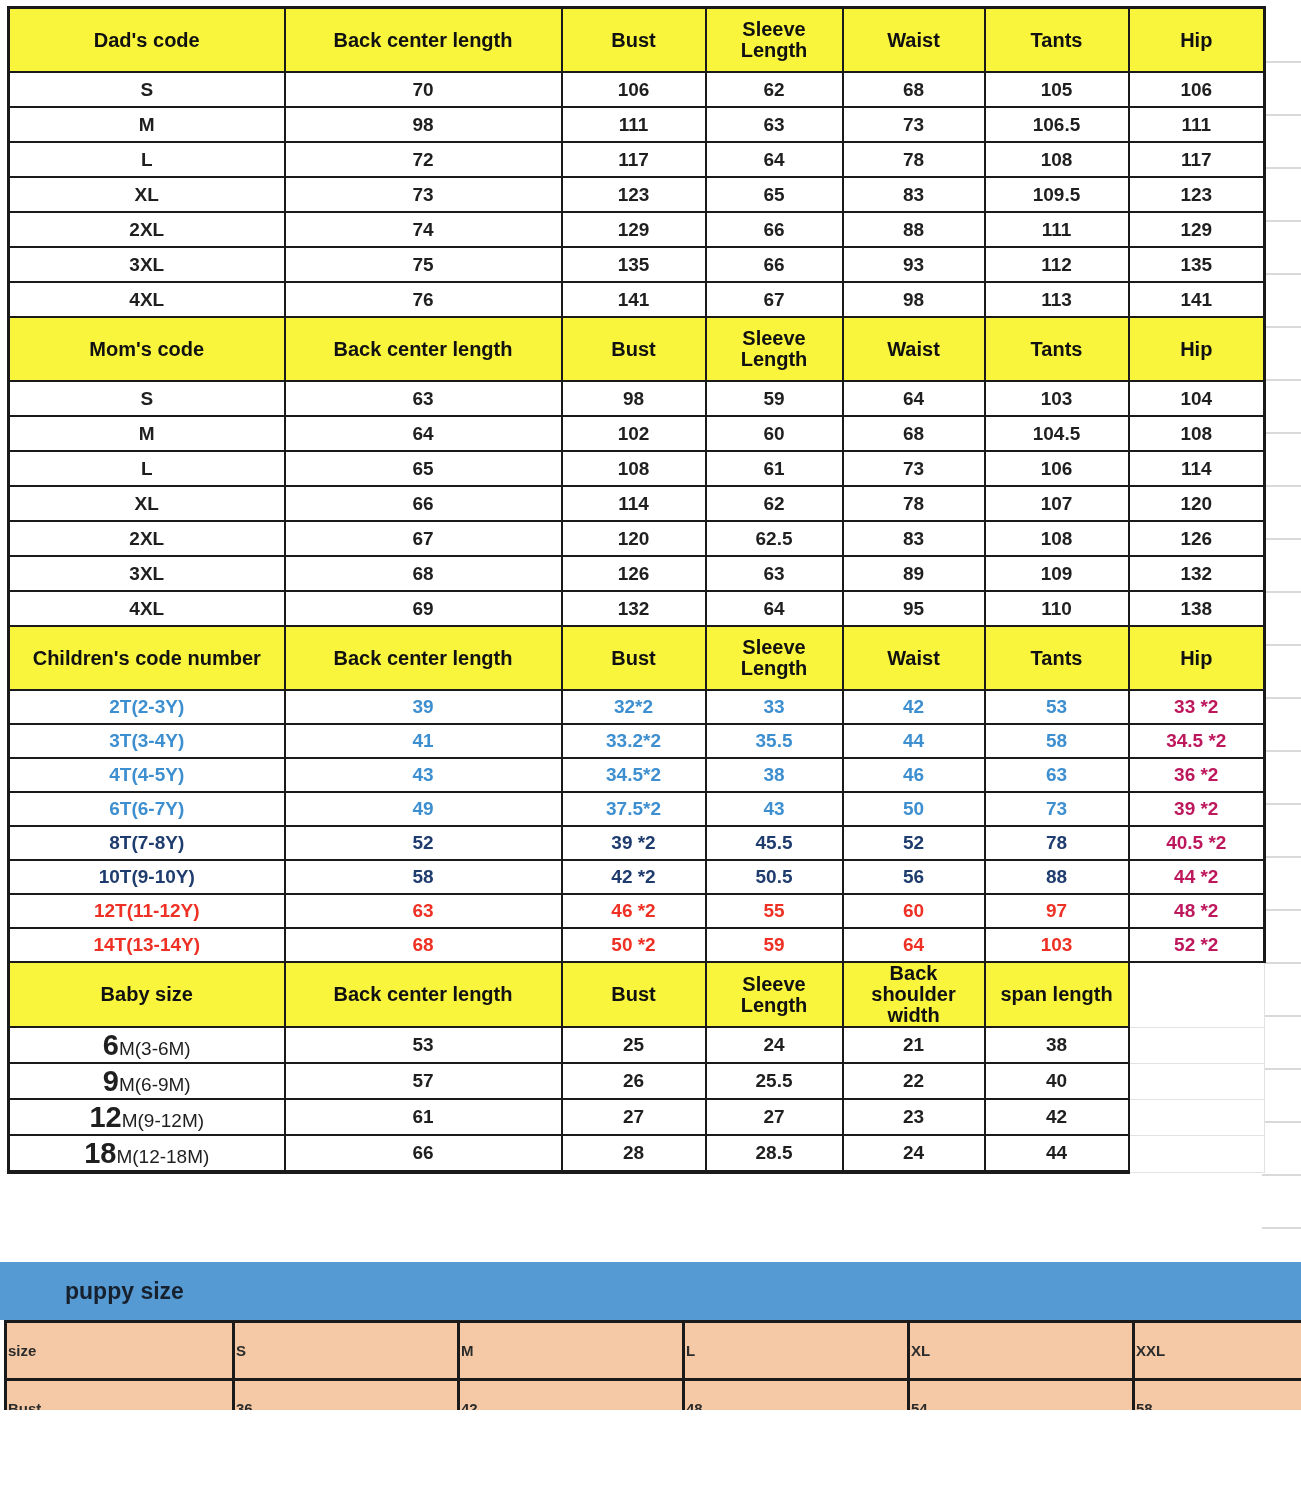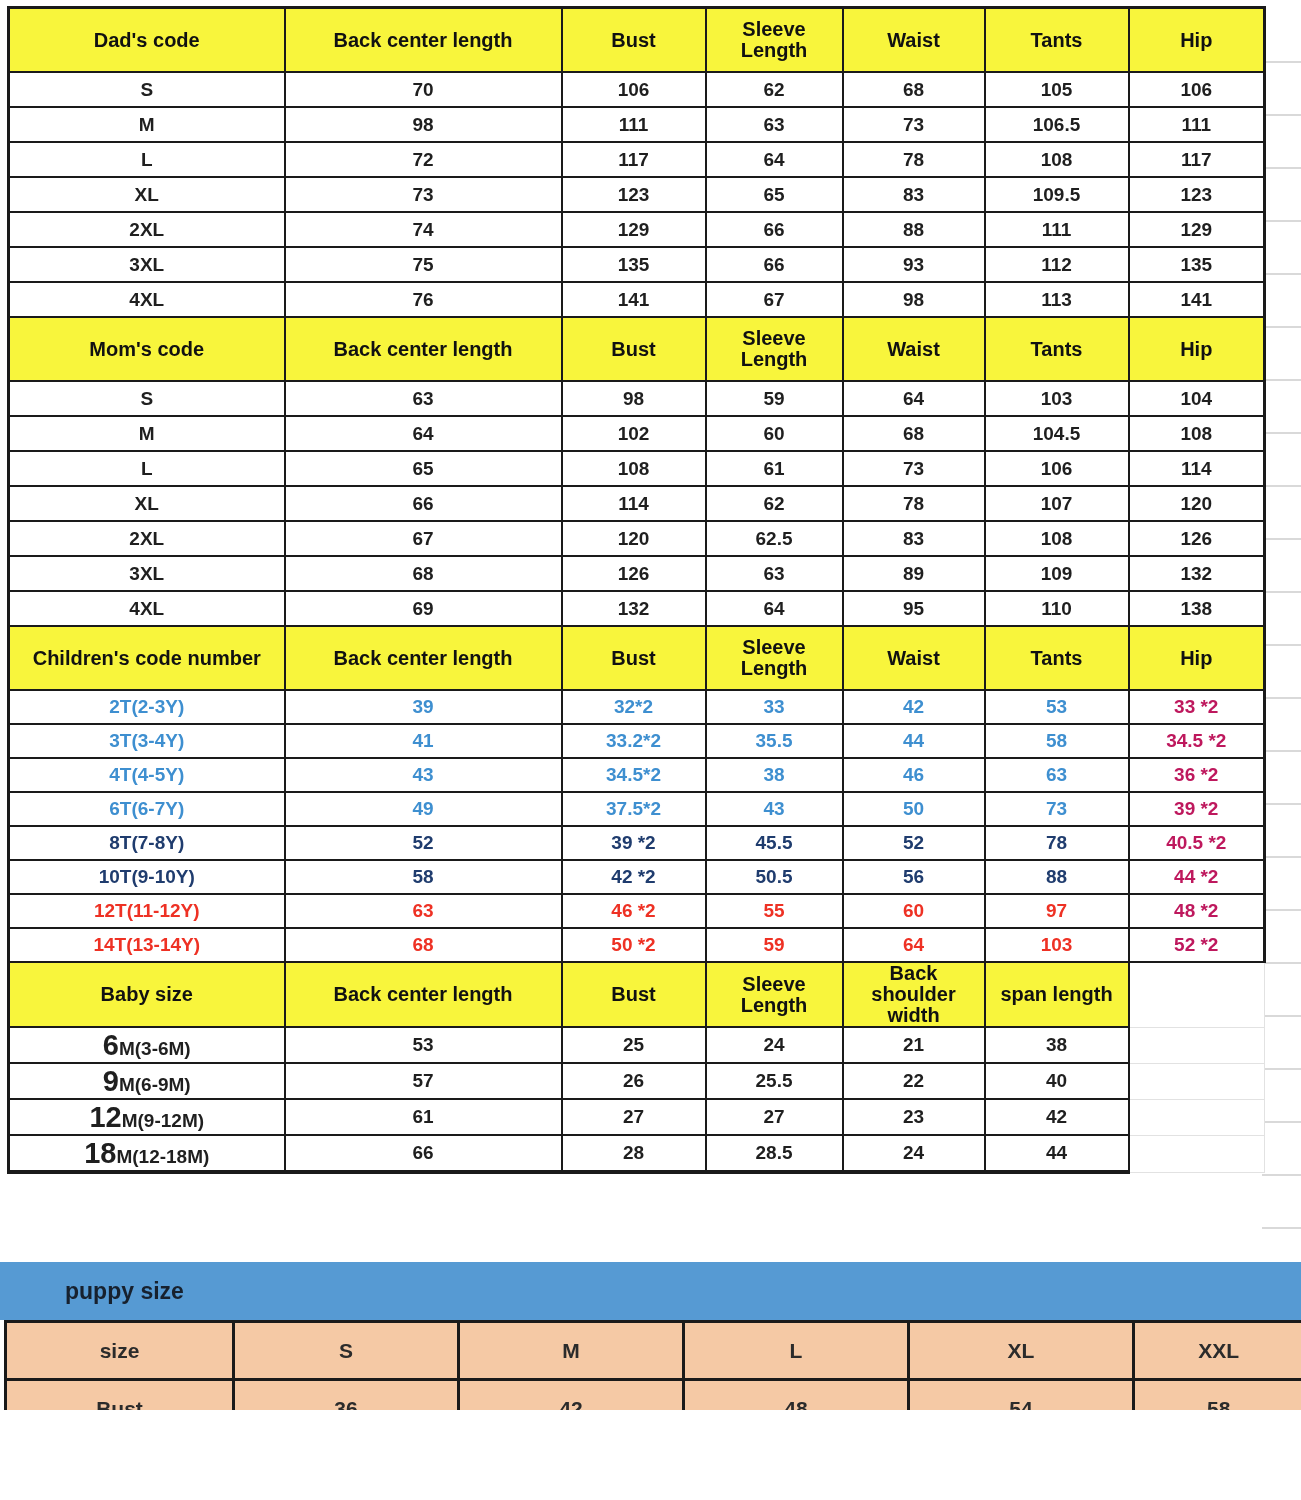--- a/index.html
+++ b/index.html
@@ -35,36 +35,36 @@
   }
   tbody.sec-baby tr:last-child td:not(.ghost){border-bottom:4px solid #1a1a1a;}
   
   tr[data-color="blue"] td{color:#3e8fd0;}
   tr[data-color="navy"] td{color:#1f3c6e;}
   tr[data-color="red"]  td{color:#ee3124;text-align:center;}
   tr[data-color] td.hip-col{color:#be185d;}
   
   td.baby-lab{text-align:left;padding-left:1px;white-space:nowrap;}
   td.baby-lab .big{font-size:29px;font-weight:600;}
-  td.baby-lab .small{font-size:19px;font-weight:700;margin-top:44px;}
+  td.baby-lab .small{font-size:19px;font-weight:400;margin-top:44px;}
   
   .puppy-band{
     position:absolute;left:0;top:1262px;width:1301px;height:58px;background:#569ad3;
     display:flex;align-items:center;
   }
   .puppy-band .band-label{color:#17212e;font-size:23px;font-weight:bold;padding-left:65px;}
   table.puppy{
     position:absolute;left:4px;top:1320px;width:1297px;
     border-collapse:collapse;table-layout:fixed;
     border-top:3px solid #1a1a1a;border-left:3px solid #1a1a1a;border-bottom:3px solid #1a1a1a;
   }
   table.puppy td{
     background:#f5c9a5;border:3px solid #1a1a1a;border-right-width:2px;
-    text-align:center;vertical-align:middle;height:53px;
-    color:#2b2b2b;font-size:21px;font-weight:bold;
+    vertical-align:middle;height:53px;
+    color:#2b2b2b;font-size:15px;font-weight:bold;
   }
   table.puppy td.last{border-right:none;}
 </style>
 </head>
 <body>
 
 <div class="sheet">
   <div class="gutter"></div>
 
   <table class="main">

